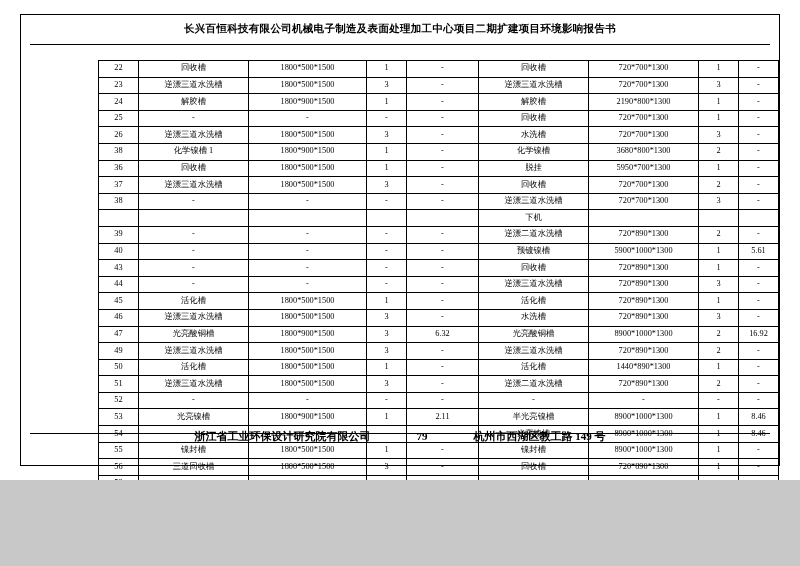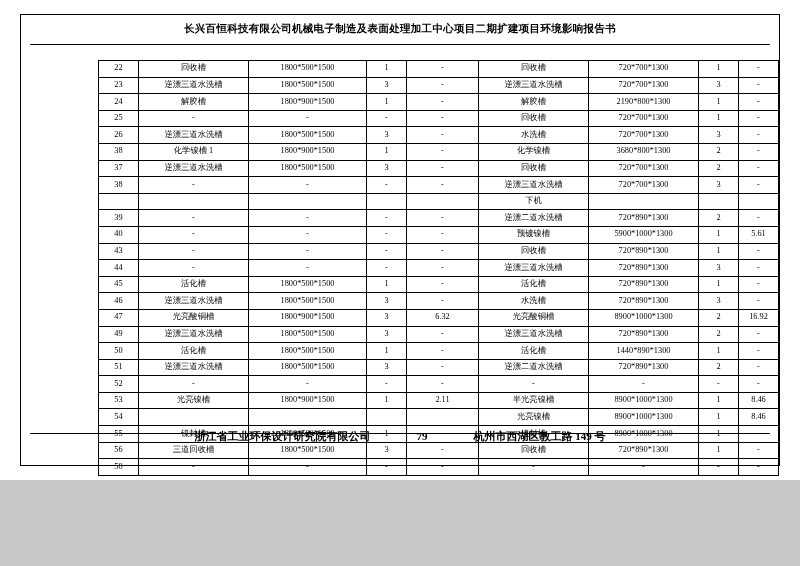--- a/index.html
+++ b/index.html
@@ -184,20 +184,31 @@
             <td>化学镍槽 1</td>
             <td>1800*900*1500</td>
             <td>1</td>
             <td>-</td>
             <td>化学镍槽</td>
             <td>3680*800*1300</td>
             <td>2</td>
             <td>-</td>
           </tr>
           <tr>
+            <td>36</td>
+            <td>回收槽</td>
+            <td>1800*500*1500</td>
+            <td>1</td>
+            <td>-</td>
+            <td>脱挂</td>
+            <td>5950*700*1300</td>
+            <td>1</td>
+            <td>-</td>
+          </tr>
+          <tr>
             <td>37</td>
             <td>逆漂三道水洗槽</td>
             <td>1800*500*1500</td>
             <td>3</td>
             <td>-</td>
             <td>回收槽</td>
             <td>720*700*1300</td>
             <td>2</td>
             <td>-</td>
           </tr>

